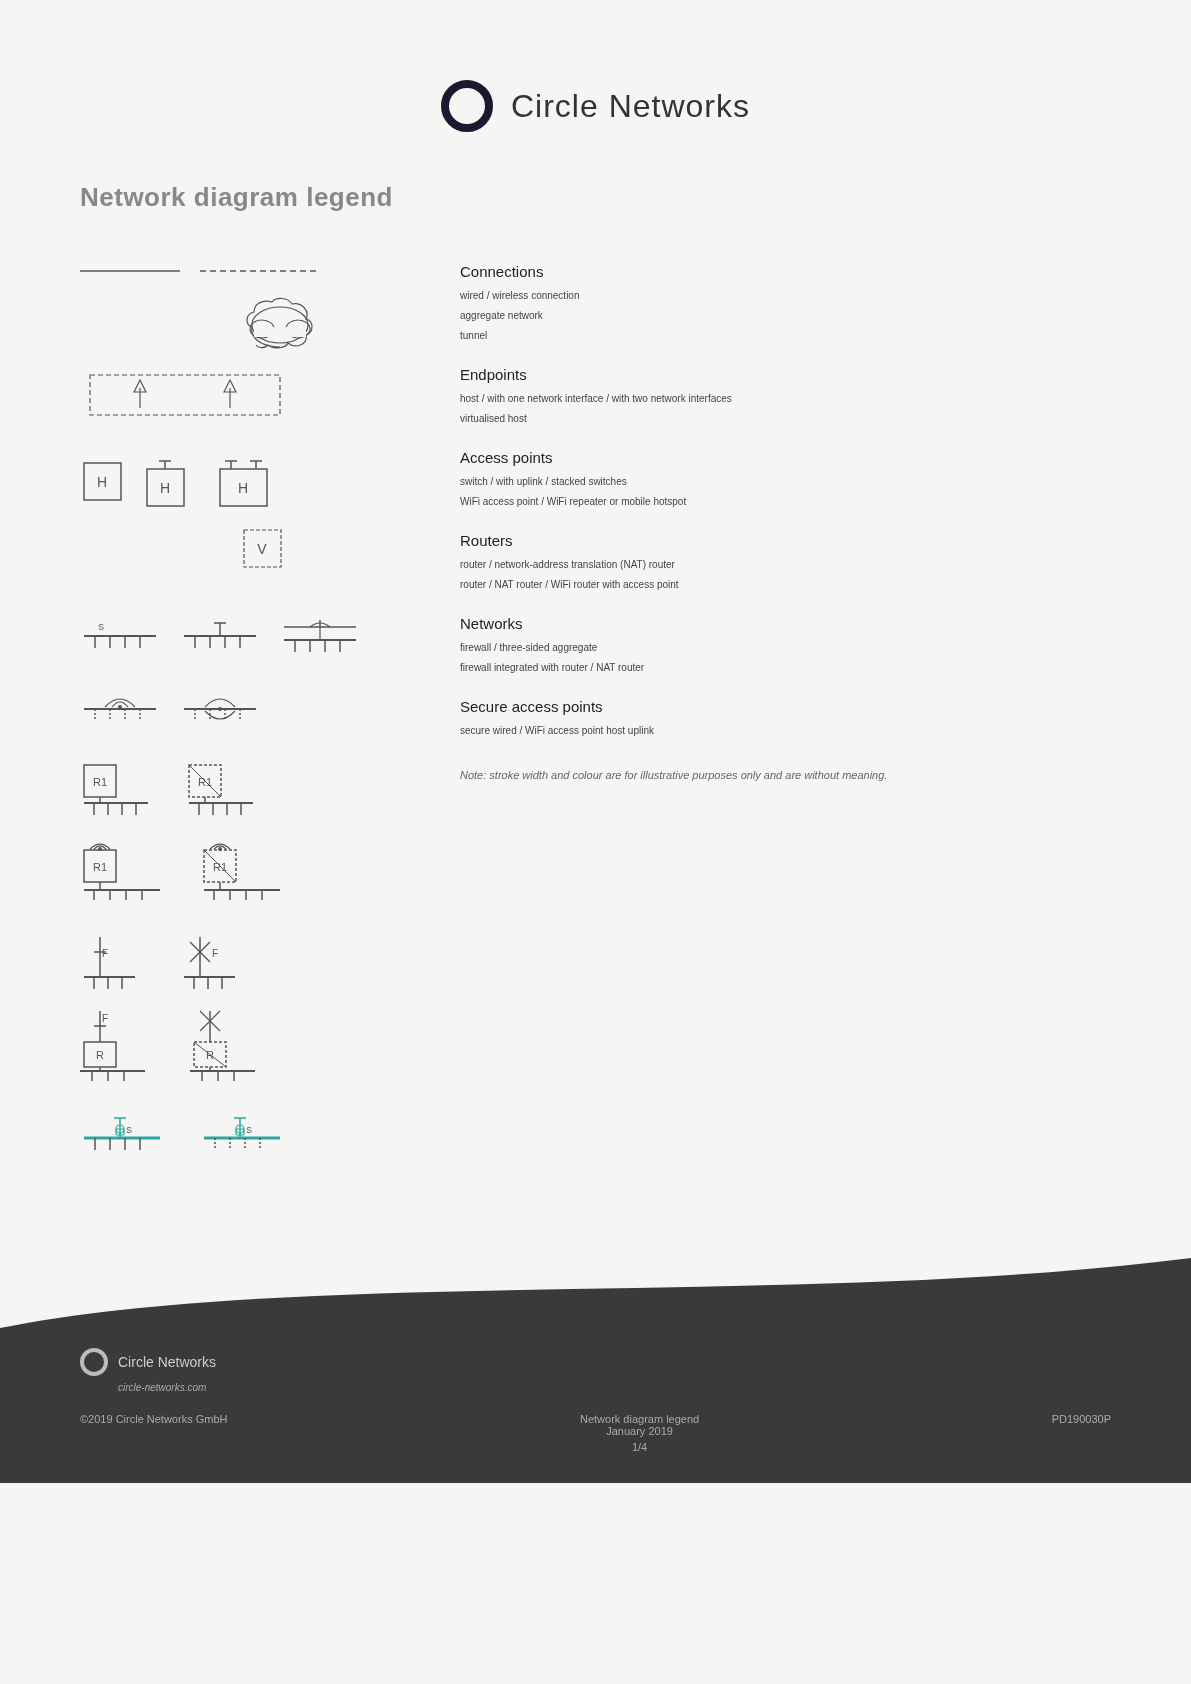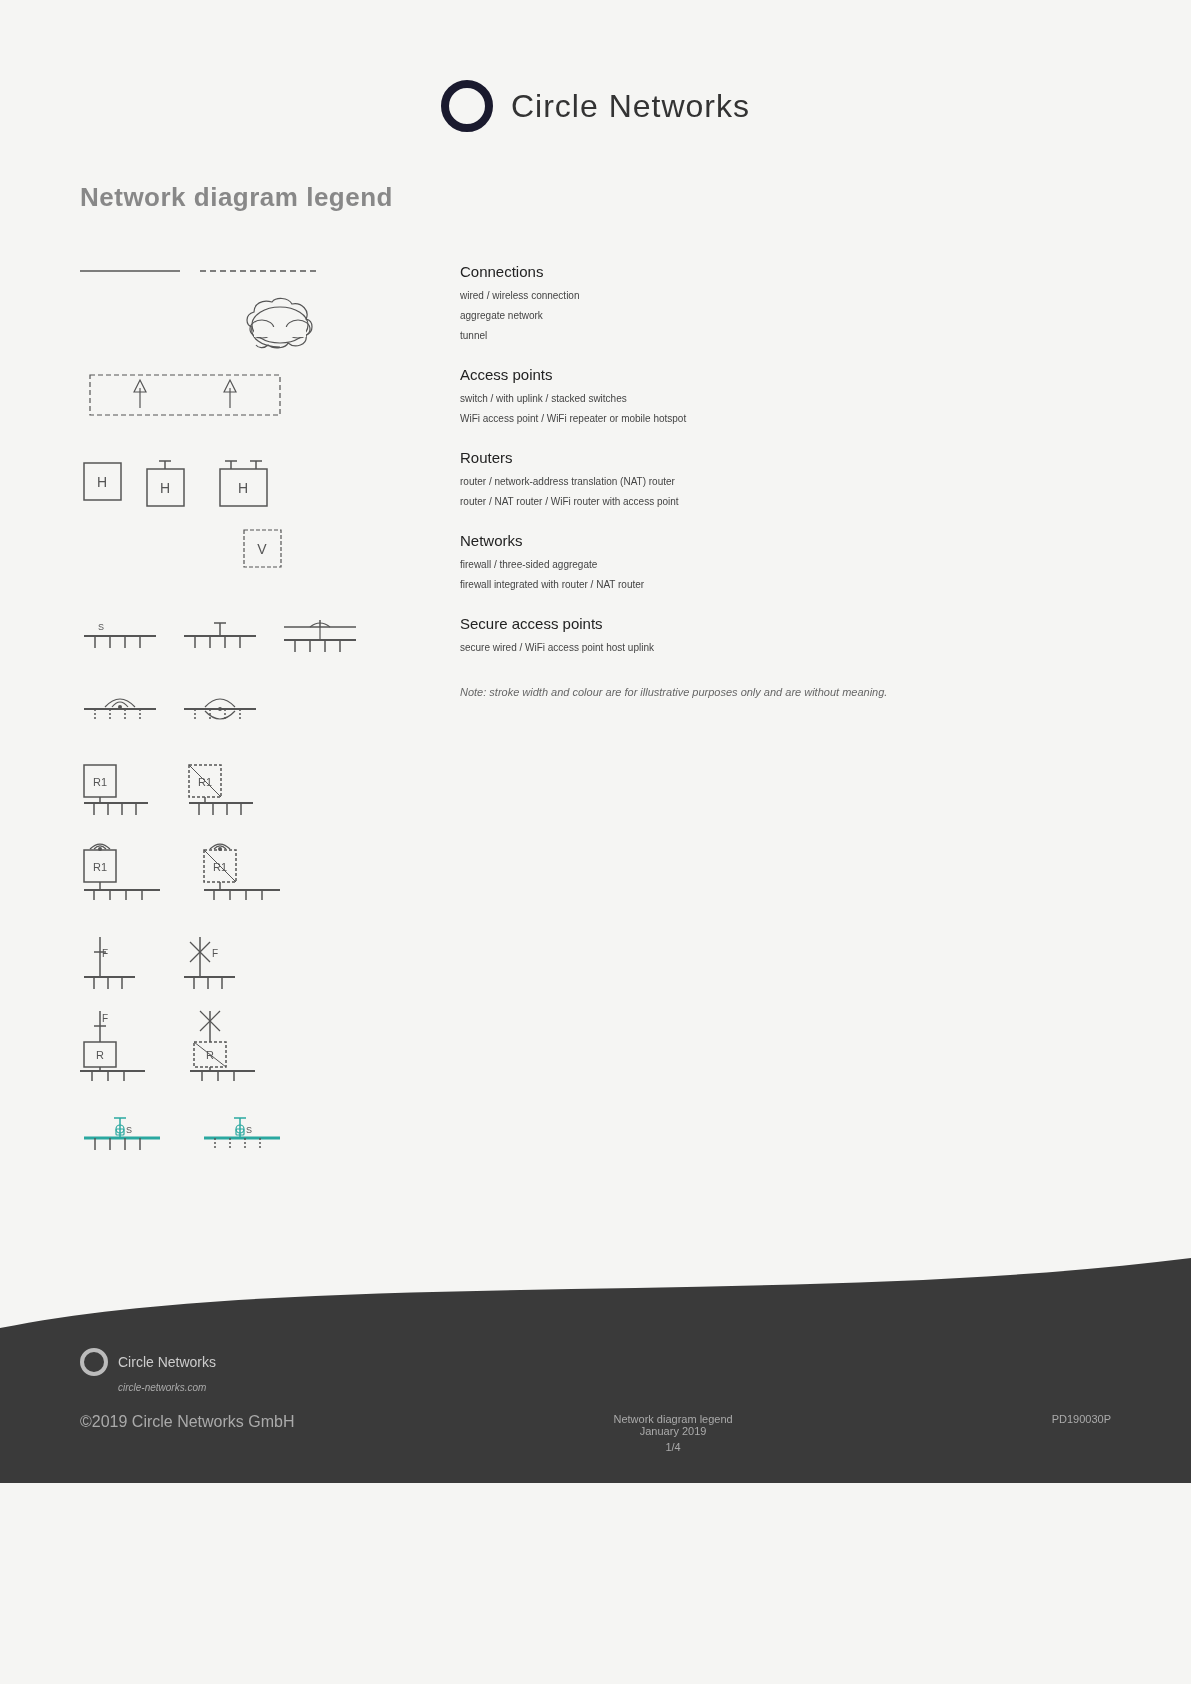--- a/index.html
+++ b/index.html
@@ -470,20 +470,25 @@
 
     <div class="descriptions-column">
 
       <div class="desc-section" style="margin-top:10px; margin-bottom:22px;">
         <div class="desc-heading">Connections</div>
         <div class="desc-line">wired / wireless connection</div>
         <div class="desc-line">aggregate network</div>
         <div class="desc-line">tunnel</div>
       </div>
 
+      <div class="desc-section" style="margin-bottom:22px;">
+        <div class="desc-heading">Endpoints</div>
+        <div class="desc-line">host / with one network interface / with two network interfaces</div>
+        <div class="desc-line">virtualised host</div>
+      </div>
 
       <div class="desc-section" style="margin-bottom:22px;">
         <div class="desc-heading">Access points</div>
         <div class="desc-line">switch / with uplink / stacked switches</div>
         <div class="desc-line">WiFi access point / WiFi repeater or mobile hotspot</div>
       </div>
 
       <div class="desc-section" style="margin-bottom:22px;">
         <div class="desc-heading">Routers</div>
         <div class="desc-line">router / network-address translation (NAT) router</div>
@@ -512,21 +517,21 @@
   <svg viewBox="0 0 1191 80" width="1191" height="80" style="display:block;">
     <path d="M0,80 C300,20 800,60 1191,10 L1191,80 Z" fill="#3a3a3a"></path>
   </svg>
   <div style="background:#3a3a3a; padding: 20px 80px 30px 80px;">
     <div class="footer-top">
       <div style="width:28px;height:28px;border-radius:50%;border:4px solid #bbb;margin-right:10px;flex-shrink:0;"></div>
       <span style="font-family:Arial,sans-serif;font-size:14px;color:#ccc;">Circle Networks</span>
     </div>
     <div style="font-family:Arial,sans-serif;font-size:10px;color:#aaa;margin-left:38px;margin-bottom:20px;font-style:italic;">circle-networks.com</div>
     <div style="display:flex;justify-content:space-between;align-items:flex-start;">
-      <div style="font-family:Arial,sans-serif;font-size:16px;color:#aaa;">©2019 Circle Networks GmbH</div>
+      <div style="font-family:Arial,sans-serif;font-size:11px;color:#aaa;">©2019 Circle Networks GmbH</div>
       <div style="font-family:Arial,sans-serif;font-size:11px;color:#aaa;text-align:center;">
         <div>Network diagram legend</div>
         <div>January 2019</div>
         <div style="margin-top:4px;">1/4</div>
       </div>
       <div style="font-family:Arial,sans-serif;font-size:11px;color:#aaa;">PD190030P</div>
     </div>
   </div>
 </div>
 

